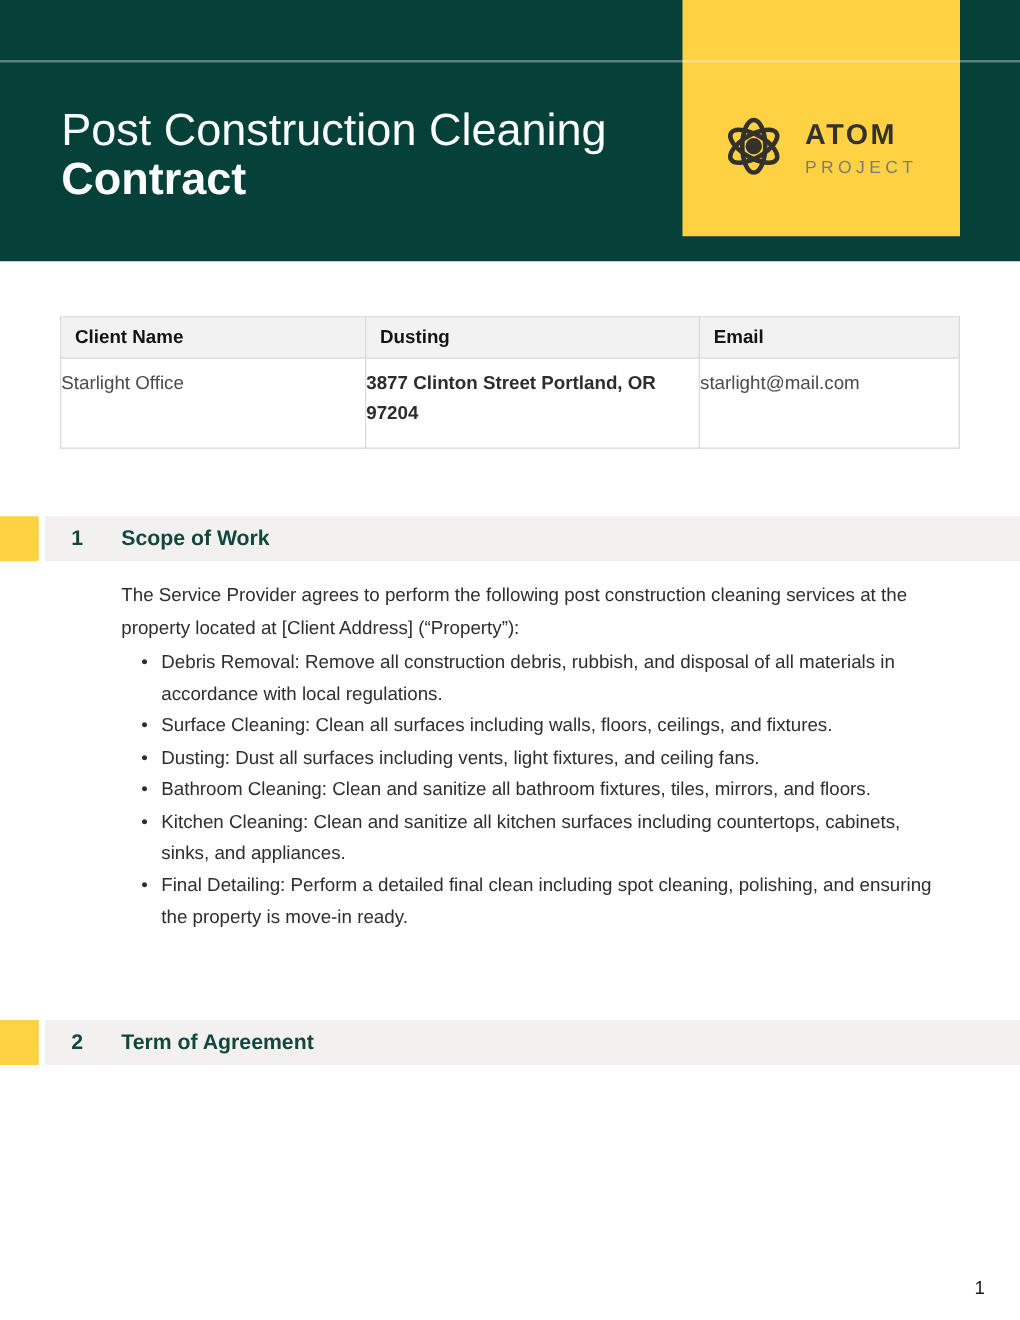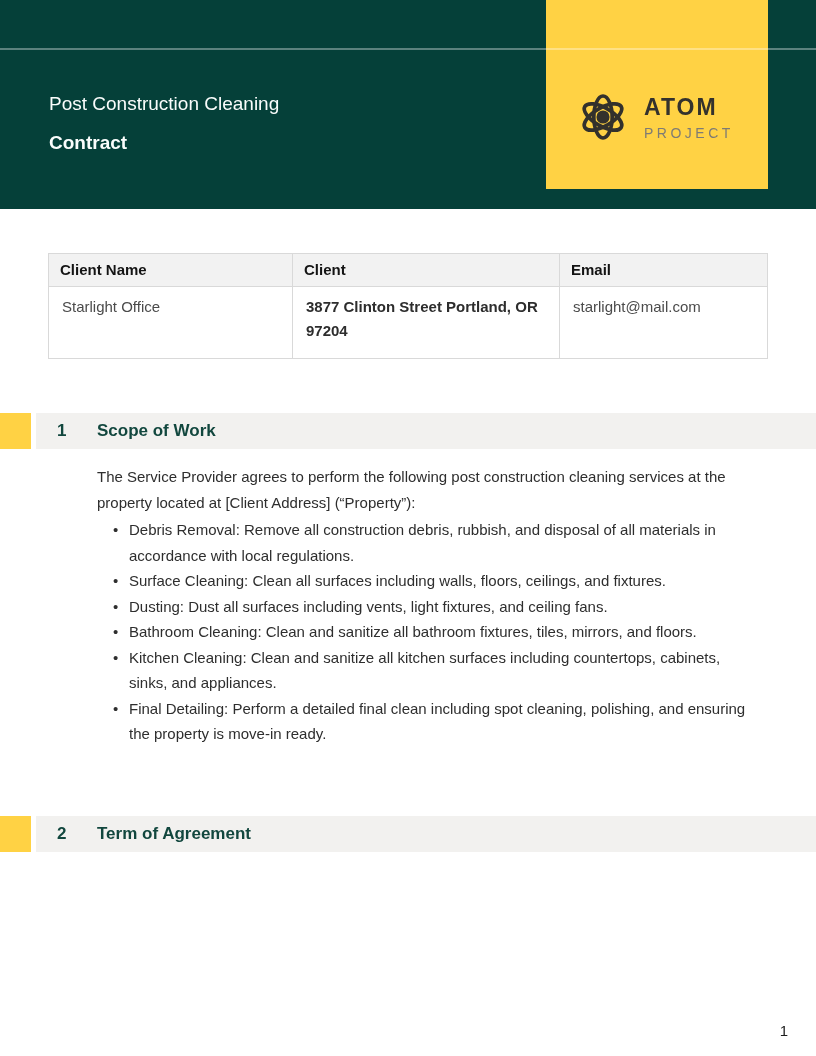--- a/index.html
+++ b/index.html
@@ -30,21 +30,21 @@
     position: absolute;
     left: 0; top: 48px;
     width: 100%; height: 2px;
     background: rgba(255,255,255,0.35);
     z-index: 2;
   }
   .doc-title {
     position: absolute;
     left: 49px; top: 84px;
     color: #fafdfc;
-    font-size: 19px;
+    font-size: 36px;
     font-weight: 400;
     line-height: 39px;
     z-index: 3;
   }
   .doc-title .t2 { display: block; font-weight: 700; }
 
   .logo {
     position: absolute;
     left: 29px; top: 86px;
     display: flex;
@@ -80,21 +80,21 @@
     vertical-align: top;
   }
   .client-table th {
     background: #f2f2f2;
     padding: 7px 11px 8px;
     font-size: 15px;
     font-weight: 700;
     color: #141414;
   }
   .client-table td {
-    padding: 8px 13px 15px;
+    padding: 8px 0 15px;
     font-size: 15px;
     line-height: 24px;
   }
   td.cell-name  { color: #4b4b4b; }
   td.cell-addr  { color: #2d2d2d; font-weight: bold; }
   td.cell-email { color: #4b4b4b; }
 
   
   .section-heading {
     display: flex;
@@ -170,21 +170,21 @@
 
   <table class="client-table">
     <colgroup>
         <col class="c1">
         <col class="c2">
         <col class="c3">
       </colgroup>
     <thead>
       <tr>
         <th>Client Name</th>
-        <th>Client</th>
+        <th>Dusting</th>
         <th>Email</th>
       </tr>
     </thead>
     <tbody>
       <tr>
         <td class="cell-name">Starlight Office</td>
         <td class="cell-addr">3877 Clinton Street Portland, OR 97204</td>
         <td class="cell-email">starlight@mail.com</td>
       </tr>
     </tbody>

